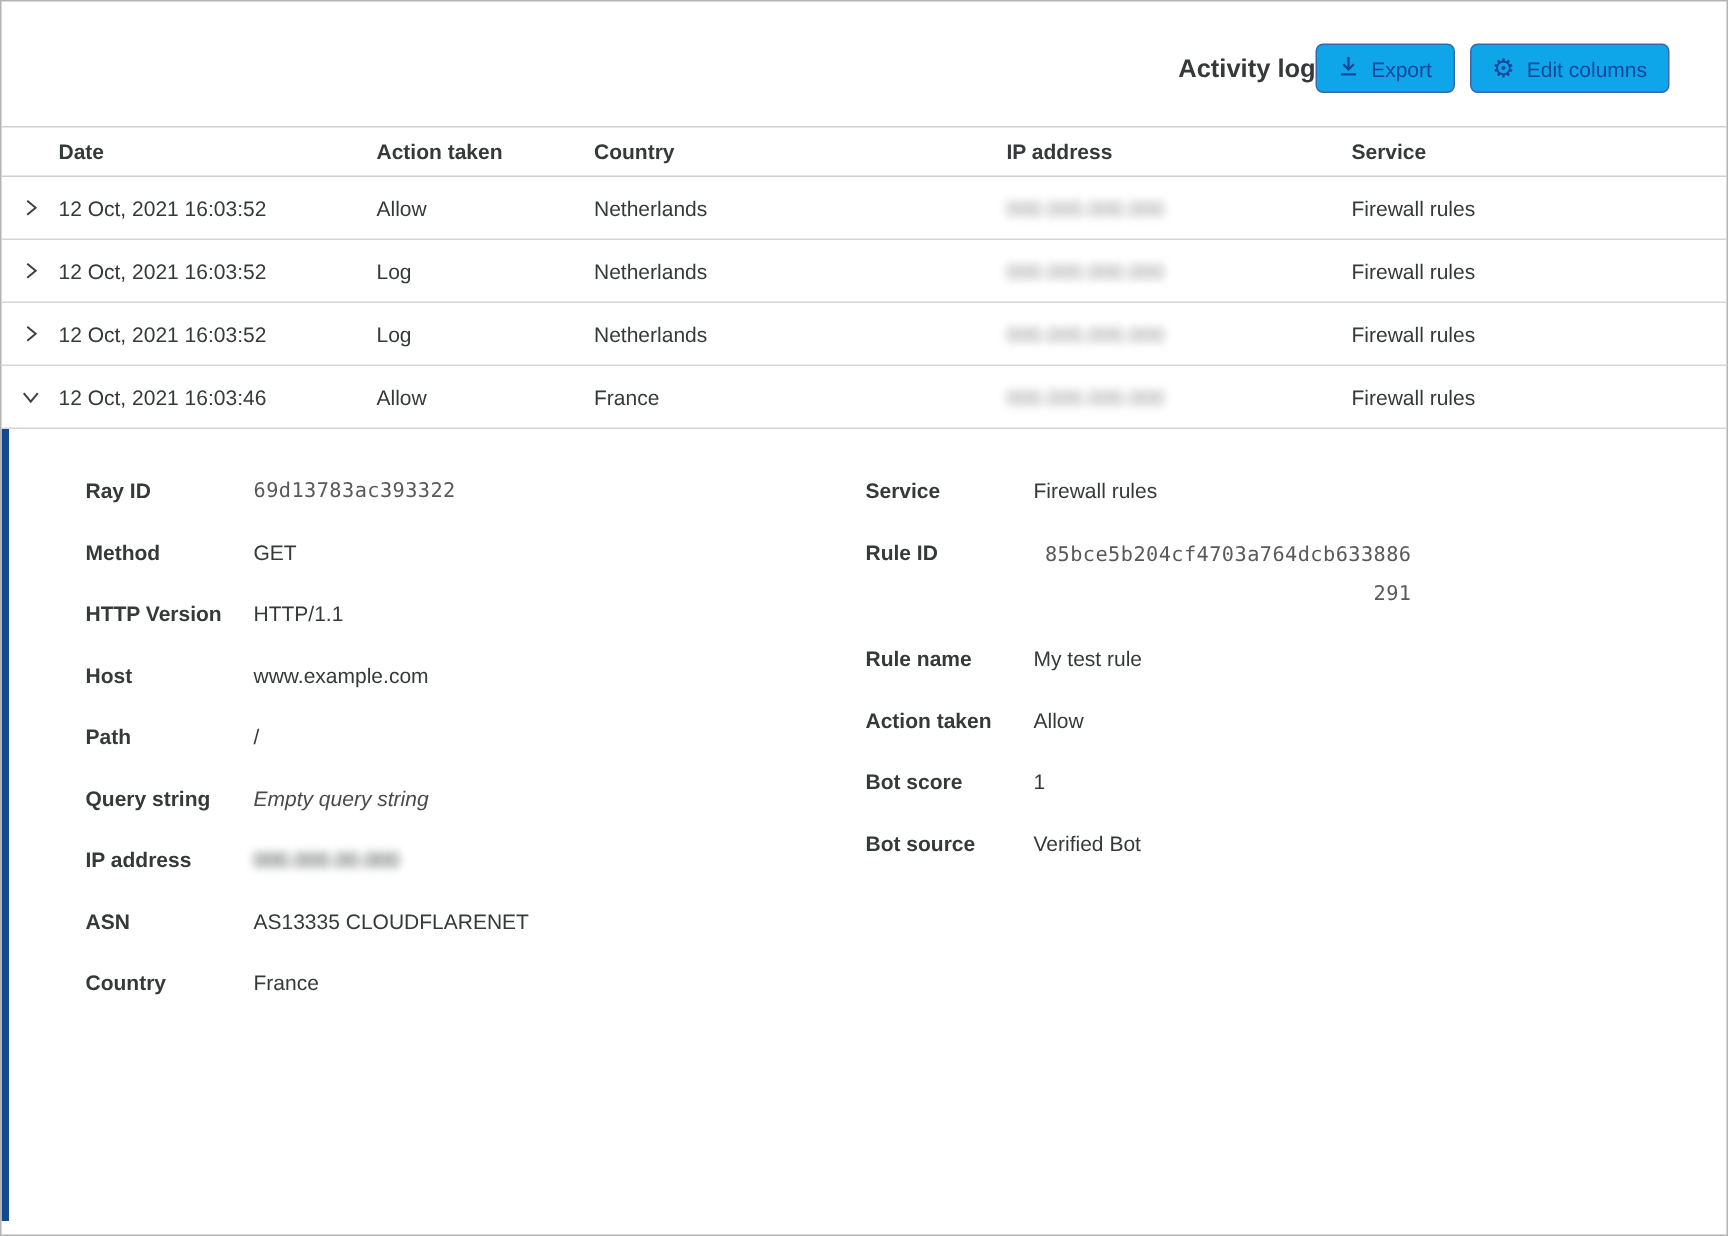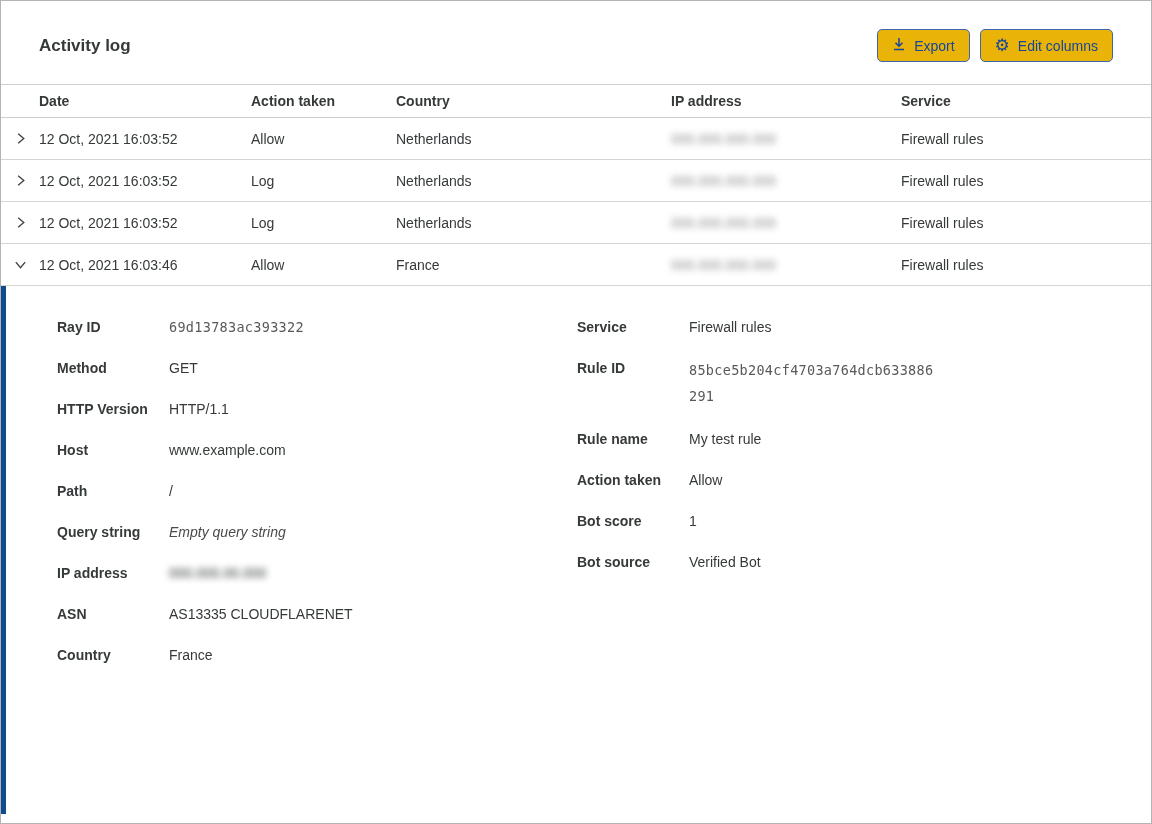--- a/index.html
+++ b/index.html
@@ -1,24 +1,24 @@
 <!DOCTYPE html>
 <html><head>
 <meta charset="utf-8">
 <style>
   * { box-sizing: border-box; margin: 0; padding: 0; }
   html,body { background:#fff; }
   body { font-family: "Liberation Sans", "DejaVu Sans", sans-serif; color:#36393a; }
   .page { width:1152px; height:824px; border:1px solid #b3b3b3; background:#fff; overflow:hidden; position:relative; }
 
   
-  .topbar { display:flex; justify-content:space-between; align-items:center; padding:28px 38px 22px 38px; }
+  .topbar { display:flex; justify-content:flex-end; align-items:center; padding:28px 38px 22px 38px; }
   .page-title { font-size:17px; font-weight:700; color:#36393a; }
   .btn-group { display:flex; gap:10px; }
-  .btn { display:flex; align-items:center; gap:8px; background:#eab308; border:1px solid #3b66ae; color:#16459c;
+  .btn { display:flex; align-items:center; gap:8px; background:#0ea5e9; border:1px solid #3b66ae; color:#16459c;
          border-radius:5px; padding:7px 14px; font-size:14px; cursor:pointer; font-family:inherit; }
   .btn .gear-glyph { font-size:17px; line-height:1; }
 
   
   .grid-row { display:grid; grid-template-columns:38px 212px 145px 275px 230px 1fr; align-items:center; }
   .thead { height:34px; border-top:1px solid #cfcfcf; border-bottom:1px solid #cfcfcf; }
   .thead .th { font-size:14px; font-weight:700; color:#36393a; }
   .trow { height:42px; border-bottom:1px solid #d5d5d5; cursor:pointer; }
   .cell { font-size:14px; color:#36393a; }
   .chev-cell { display:flex; justify-content:center; align-items:center; }
@@ -26,21 +26,21 @@
 
   .blur { color:#8f8f8f; filter:blur(3px); user-select:none; white-space:nowrap; }
 
   
   .detail { border-left:5px solid #124a90; height:528px; display:flex; padding:30px 0 0 28px; }
   .dcol-left  { width:520px; flex-shrink:0; }
   .dcol-right { width:400px; flex-shrink:0; }
   .drow { display:flex; margin-bottom:19px;padding-left:23px; }
   .dlabel { width:112px; flex-shrink:0; font-size:14px; font-weight:700; color:#36393a; line-height:22px; }
   .dvalue { font-size:14px; color:#36393a; line-height:22px; }
-  .mono  { font-family:"DejaVu Sans Mono","Liberation Mono",monospace; font-size:13.5px; color:#595959; letter-spacing:0.3px; }
+  .mono  { font-family:"DejaVu Sans Mono","Liberation Mono",monospace; font-size:13.5px; color:#595959; letter-spacing:0.3px;text-align:right; }
   .wrap-id { width:252px; word-break:break-all; line-height:26px; }
   .italic { font-style:italic; color:#4a4a4a; }
   .ua-lines div { line-height:23px; }
 
   .link { display:flex; align-items:center; gap:9px; color:#0051c3; font-size:14.5px; cursor:pointer; margin-top:3px; text-decoration:none; }
 </style>
 </head>
 <body>
 
 <div class="page">

